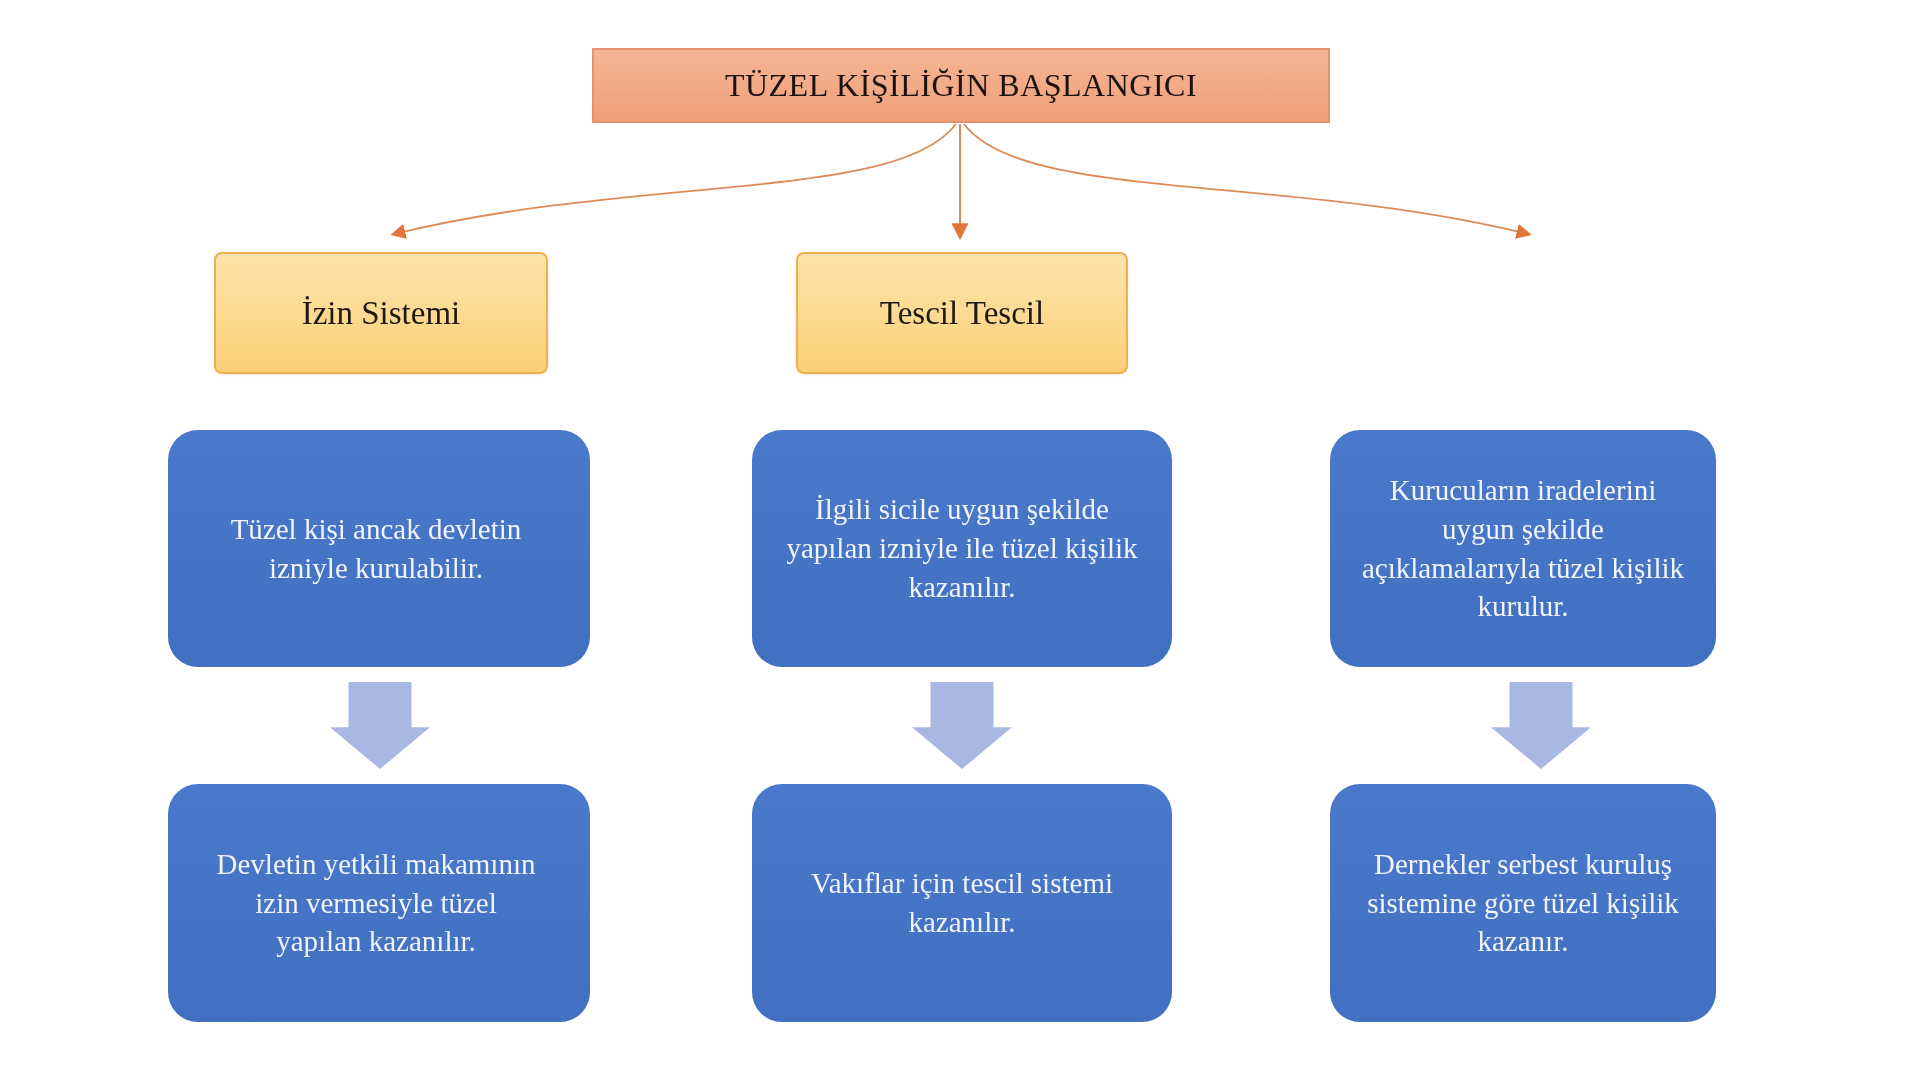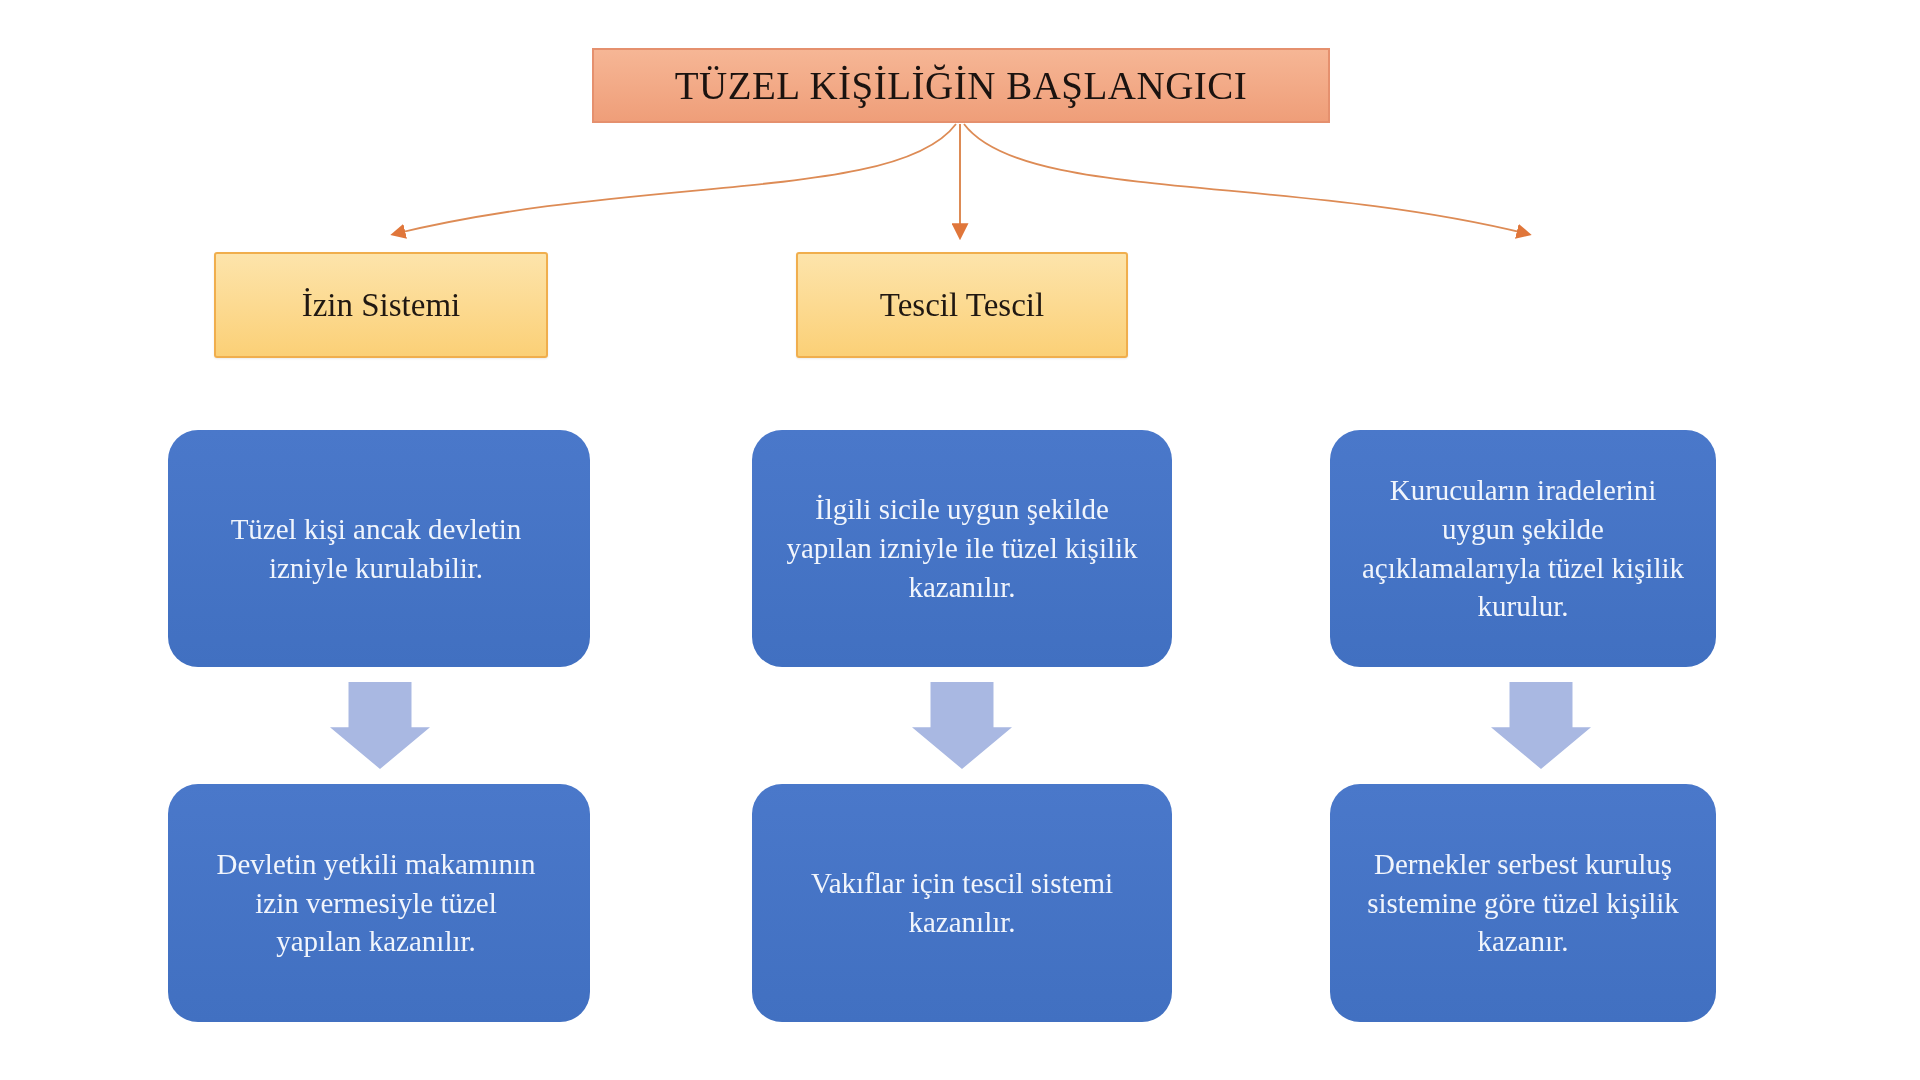--- a/index.html
+++ b/index.html
@@ -15,27 +15,27 @@
     pointer-events:none;
   }
   .title-box{
     position:absolute;left:592px;top:48px;width:738px;height:75px;
     background:linear-gradient(#f6b695,#ef9e79);
     border:2px solid #e5906e;
     display:flex;align-items:center;justify-content:center;
     box-sizing:border-box;
   }
   .title-box span{
-    font-size:39px;color:#1b1310;letter-spacing:.5px;white-space:nowrap;
+    font-size:32px;color:#1b1310;letter-spacing:.5px;white-space:nowrap;
   }
   .sys-box{
-    position:absolute;top:252px;height:106px;
+    position:absolute;top:252px;height:122px;
     background:linear-gradient(#fde4ab,#fbd077);
     border:2px solid #f0ae4d;
-    border-radius:3px;
+    border-radius:8px;
     display:flex;align-items:center;justify-content:center;
     box-sizing:border-box;
     box-shadow:0 1px 2px rgba(0,0,0,.08);
   }
   .sys-box span{font-size:33px;color:#201812;white-space:nowrap;}
   .sys-izin{left:214px;width:334px;}
   .sys-tescil{left:796px;width:332px;}
   .sys-serbest{left:1300px;width:464px;}
   .blue-card{
     position:absolute;

